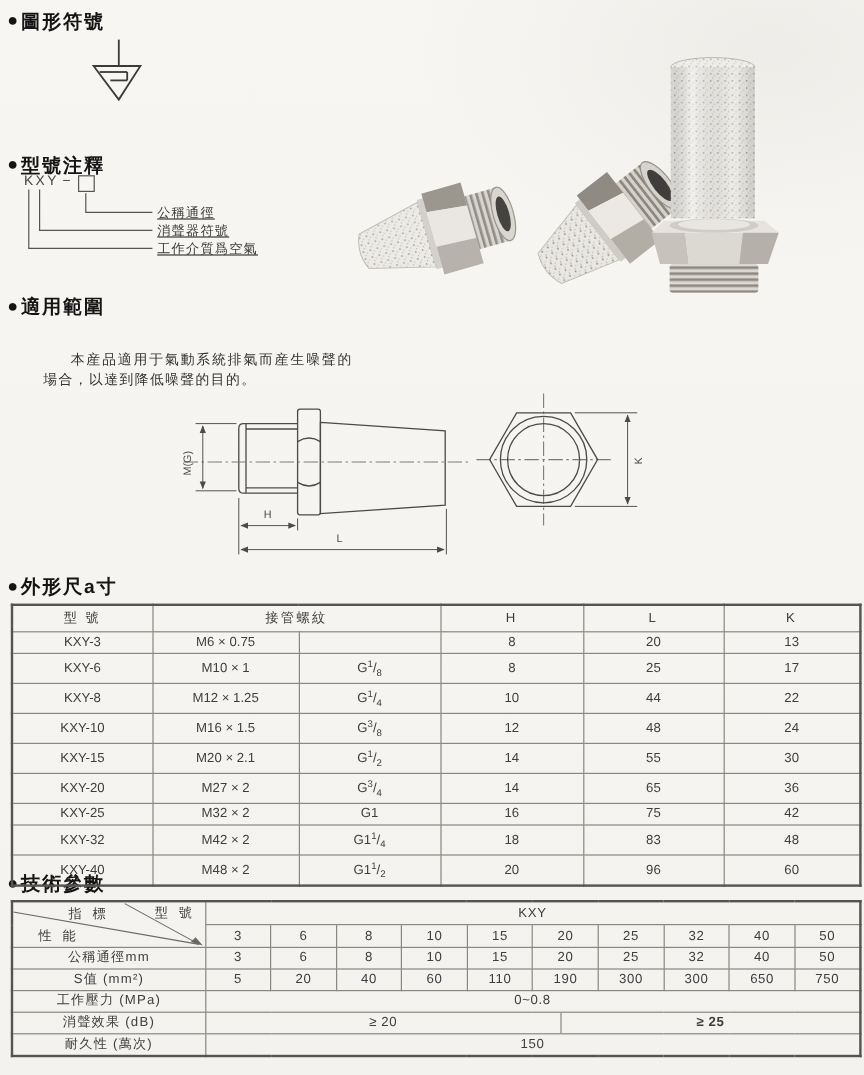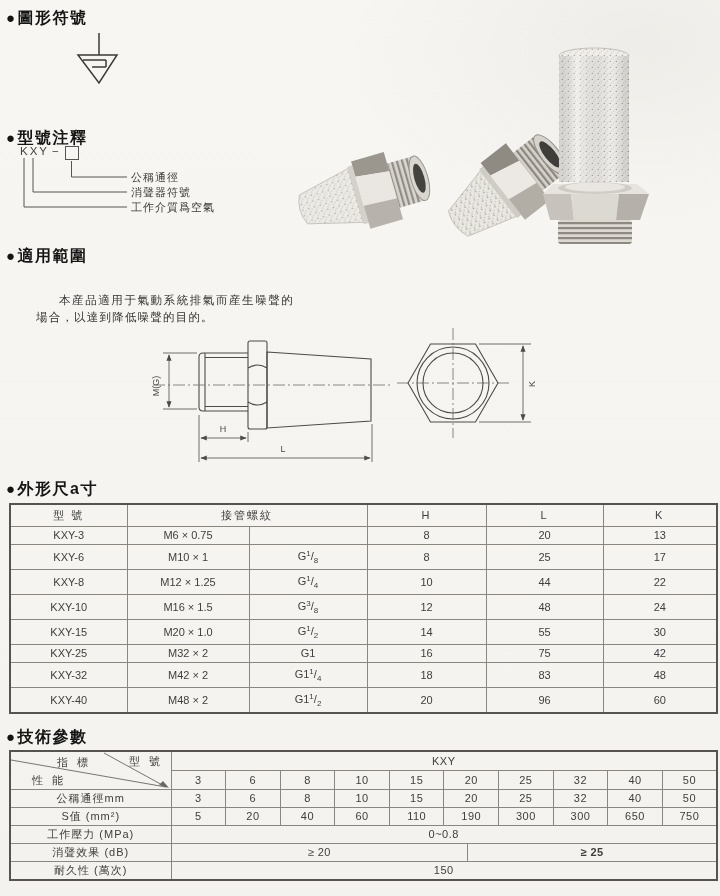--- a/index.html
+++ b/index.html
@@ -10,21 +10,21 @@
       linear-gradient(180deg,#f7f6f2 0%,#f5f4f0 60%,#f3f2ee 100%);
     font-family:"Liberation Sans","DejaVu Sans",sans-serif;color:#3c3c3c;
   }
   .abs{position:absolute;}
   .sec-title{position:absolute;display:flex;align-items:center;font-size:16px;font-weight:bold;
     color:#151515;letter-spacing:1.5px;white-space:nowrap;}
   .sec-title .bullet{font-size:15px;margin-right:1px;transform:translateY(-1px);}
   
   .mn-code{position:absolute;font-size:11.5px;letter-spacing:2px;color:#444;white-space:nowrap;}
   .mn-box{position:absolute;width:12px;height:12px;border:1.3px solid #555;background:transparent;}
-  .mn-label{position:absolute;font-size:11px;letter-spacing:1px;color:#3c3c3c;white-space:nowrap;}
+  .mn-label{position:absolute;font-size:11px;letter-spacing:1px;color:#3c3c3c;white-space:nowrap;text-decoration:underline;}
   
   .range-text{position:absolute;margin:18px;font-size:11.5px;line-height:17px;letter-spacing:1.2px;
     color:#333;text-indent:2em;text-align:justify;}
   
   .tbl{border-collapse:collapse;table-layout:fixed;border:2px solid #565350;}
   .tbl td,.tbl th{border:1px solid #8a8781;font-weight:normal;text-align:center;vertical-align:middle;
     font-size:11px;color:#3e3e3e;padding:0;height:17px;line-height:17px;white-space:nowrap;overflow:hidden;}
   .dims thead th{height:21px;line-height:21px;letter-spacing:2px;}
   .dims td sup{font-size:8px;vertical-align:4px;}
   .dims td sub{font-size:8px;vertical-align:-3px;}
@@ -268,25 +268,33 @@
         <tr>
           <td>KXY-10</td>
           <td>M16 × 1.5</td>
           <td>G<sup>3</sup>/<sub>8</sub></td>
           <td>12</td>
           <td>48</td>
           <td>24</td>
         </tr>
         <tr>
           <td>KXY-15</td>
-          <td>M20 × 1.0</td>
+          <td>M20 × 2.1</td>
           <td>G<sup>1</sup>/<sub>2</sub></td>
           <td>14</td>
           <td>55</td>
           <td>30</td>
+        </tr>
+        <tr>
+          <td>KXY-20</td>
+          <td>M27 × 2</td>
+          <td>G<sup>3</sup>/<sub>4</sub></td>
+          <td>14</td>
+          <td>65</td>
+          <td>36</td>
         </tr>
         <tr>
           <td>KXY-25</td>
           <td>M32 × 2</td>
           <td>G1</td>
           <td>16</td>
           <td>75</td>
           <td>42</td>
         </tr>
         <tr>

